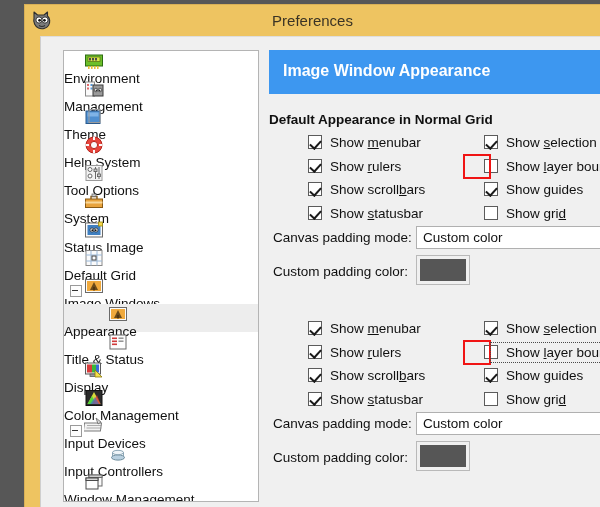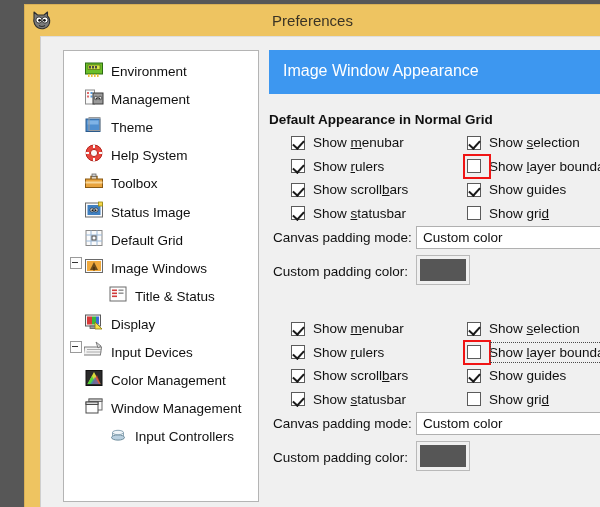--- a/index.html
+++ b/index.html
@@ -39,22 +39,22 @@
   }
 
   
   .sidebar{
     position:absolute;left:22px;top:13px;width:194px;height:450px;
     background:#ffffff;
     border:1px solid #b4b4b4;
     overflow:hidden;
   }
   .tree-row{
-    position:relative;height:28.1px;display:flex;align-items:flex-end;
-    font-size:13.5px;color:#101010;white-space:nowrap;
+    position:relative;height:28.1px;display:flex;align-items:flex-start;
+    font-size:13.5px;color:#101010;white-space:nowrap;flex-direction:column;
   }
   .tree-row.selected{background:#ededed;}
   .expander{
     position:absolute;left:6px;top:9px;width:10px;height:10px;
     border:1px solid #9a9a9a;background:#fdfdfd;
   }
   .expander::before{
     content:"";position:absolute;left:1px;top:4px;width:6px;height:1px;background:#333;
   }
   .ticon{
@@ -67,29 +67,29 @@
   .lvl1 .ticon{margin-left:44px;}
 
   
   .panel{position:absolute;left:228px;top:13px;width:332px;height:458px;}
   .banner{
     position:absolute;left:0;top:0;width:332px;height:44px;
     background:#3d97f0;
   }
   .banner-text{
     position:absolute;left:14px;top:12px;
-    font-size:16px;font-weight:normal;color:#ffffff;
+    font-size:16px;font-weight:bold;color:#ffffff;
   }
 
   .section-title{
     position:absolute;font-size:13.5px;font-weight:bold;color:#101010;
     white-space:nowrap;
   }
 
-  .cb-row{position:absolute;display:flex;align-items:center;white-space:nowrap;}
+  .cb-row{position:absolute;display:flex;white-space:nowrap;margin-left:17px;}
   .cbox{
     width:14px;height:14px;flex:0 0 14px;margin-right:8px;
     border:1px solid #5b5b5b;background:#ffffff;position:relative;
     box-sizing:border-box;
   }
   .cbox.checked::after{
     content:"";position:absolute;left:3px;top:1.5px;width:5px;height:9px;
     border:solid #1a1a1a;border-width:0 2px 2px 0;transform:rotate(42deg);
   }
   .cb-label{font-size:13.5px;color:#101010;}
@@ -195,26 +195,38 @@
                   <rect x="9" y="1.6" width="2" height="3.4"></rect>
                   <rect x="9" y="15" width="2" height="3.4"></rect>
                   <rect x="1.6" y="9" width="3.4" height="2"></rect>
                   <rect x="15" y="9" width="3.4" height="2"></rect>
                 </g>
               </svg></span>
             <span class="tlabel">Help System</span>
           </div>
           <div class="tree-row lvl0">
             <span class="ticon"><svg width="20" height="20" viewBox="0 0 20 20">
+                <rect x="2" y="2.5" width="16" height="15" fill="#f2f2f2" stroke="#9a9a9a" stroke-width="1"></rect>
+                <circle cx="6" cy="6.5" r="2" fill="#fff" stroke="#6a6a6a" stroke-width="1"></circle>
+                <circle cx="6" cy="13" r="2" fill="#fff" stroke="#6a6a6a" stroke-width="1"></circle>
+                <line x1="11.5" y1="4" x2="11.5" y2="16" stroke="#6a6a6a" stroke-width="1"></line>
+                <line x1="15" y1="4" x2="15" y2="16" stroke="#6a6a6a" stroke-width="1"></line>
+                <rect x="10" y="6" width="3" height="2.6" fill="#cfcfcf" stroke="#5a5a5a" stroke-width="0.8"></rect>
+                <rect x="13.5" y="11" width="3" height="2.6" fill="#cfcfcf" stroke="#5a5a5a" stroke-width="0.8"></rect>
+              </svg></span>
+            <span class="tlabel">Tool Options</span>
+          </div>
+          <div class="tree-row lvl0">
+            <span class="ticon"><svg width="20" height="20" viewBox="0 0 20 20">
                 <rect x="1.5" y="8" width="17" height="8.5" fill="#e8a33d" stroke="#8a5a14" stroke-width="1"></rect>
                 <rect x="1.5" y="10.5" width="17" height="2" fill="#f7d79a"></rect>
                 <path d="M7 8 L7 5.5 L13 5.5 L13 8" fill="none" stroke="#8a5a14" stroke-width="1.4"></path>
                 <rect x="8" y="3" width="4" height="2.5" fill="#cfcfcf" stroke="#6a6a6a" stroke-width="0.8"></rect>
               </svg></span>
-            <span class="tlabel">Toolbox</span>
+            <span class="tlabel">System</span>
           </div>
           <div class="tree-row lvl0">
             <span class="ticon"><svg width="20" height="20" viewBox="0 0 20 20">
                 <rect x="1.5" y="3" width="17" height="14" fill="#fafafa" stroke="#6a6a6a" stroke-width="1"></rect>
                 <rect x="3.5" y="5" width="13" height="10" fill="#3f7fc0"></rect>
                 <circle cx="8" cy="10" r="2" fill="#fff" stroke="#222" stroke-width="0.7"></circle>
                 <circle cx="12" cy="10" r="2" fill="#fff" stroke="#222" stroke-width="0.7"></circle>
                 <circle cx="8.3" cy="10.2" r="0.9" fill="#111"></circle>
                 <circle cx="11.7" cy="10.2" r="0.9" fill="#111"></circle>
                 <rect x="14.5" y="2" width="4" height="4" fill="#f5d54a" stroke="#9a8a10" stroke-width="0.8"></rect>
@@ -237,20 +249,29 @@
           <div class="tree-row lvl0">
             <span class="expander"></span>
             <span class="ticon"><svg width="20" height="20" viewBox="0 0 20 20">
                 <rect x="1.5" y="3.5" width="17" height="13" fill="#fafafa" stroke="#6a6a6a" stroke-width="1"></rect>
                 <rect x="3" y="5" width="14" height="10" fill="#f0a93c"></rect>
                 <path d="M10 6 L6 14 L14 14 Z" fill="#6a4a1a"></path>
                 <rect x="9.2" y="11" width="1.6" height="3.5" fill="#4a3010"></rect>
               </svg></span>
             <span class="tlabel">Image Windows</span>
           </div>
+          <div class="tree-row lvl1 selected">
+            <span class="ticon"><svg width="20" height="20" viewBox="0 0 20 20">
+                <rect x="1.5" y="3.5" width="17" height="13" fill="#fafafa" stroke="#6a6a6a" stroke-width="1"></rect>
+                <rect x="3" y="5" width="14" height="10" fill="#f0a93c"></rect>
+                <path d="M10 6 L6 14 L14 14 Z" fill="#6a4a1a"></path>
+                <rect x="9.2" y="11" width="1.6" height="3.5" fill="#4a3010"></rect>
+              </svg></span>
+            <span class="tlabel">Appearance</span>
+          </div>
           <div class="tree-row lvl1">
             <span class="ticon"><svg width="20" height="20" viewBox="0 0 20 20">
                 <rect x="2" y="3" width="16" height="14" fill="#fdfdfd" stroke="#6a6a6a" stroke-width="1"></rect>
                 <g fill="#d03a3a">
                   <rect x="4" y="5.5" width="5" height="1.6"></rect>
                   <rect x="4" y="8.5" width="5" height="1.6"></rect>
                   <rect x="4" y="11.5" width="5" height="1.6"></rect>
                 </g>
                 <g fill="#8a8a8a">
                   <rect x="10.5" y="5.5" width="5" height="1.4"></rect>
@@ -264,58 +285,58 @@
                 <rect x="1.5" y="3" width="15" height="11" fill="#f2f2f2" stroke="#5a5a5a" stroke-width="1"></rect>
                 <rect x="3" y="4.5" width="5" height="8" fill="#d83a3a"></rect>
                 <rect x="8" y="4.5" width="4" height="8" fill="#3ab83a"></rect>
                 <rect x="12" y="4.5" width="3" height="8" fill="#3a6ad8"></rect>
                 <rect x="6" y="14" width="6" height="2.5" fill="#9a9a9a" stroke="#5a5a5a" stroke-width="0.8"></rect>
                 <path d="M11 10 L18 17 L11 17 Z" fill="#f5e04a" stroke="#8a7a10" stroke-width="0.8"></path>
               </svg></span>
             <span class="tlabel">Display</span>
           </div>
           <div class="tree-row lvl0">
-            <span class="expander"></span>
-            <span class="ticon"><svg width="20" height="20" viewBox="0 0 20 20">
-                <rect x="1.5" y="7" width="17" height="8" fill="#f2f2f2" stroke="#7a7a7a" stroke-width="1" transform="skewX(-8)"></rect>
-                <g stroke="#9a9a9a" stroke-width="0.8">
-                  <line x1="3" y1="9.5" x2="18" y2="9.5"></line>
-                  <line x1="2.5" y1="12" x2="17.5" y2="12"></line>
-                </g>
-                <path d="M12 2 L17 6 L14 8 Z" fill="#d8d8d8" stroke="#6a6a6a" stroke-width="0.8"></path>
-              </svg></span>
-            <span class="tlabel">Input Devices</span>
-          </div>
-          <div class="tree-row lvl0">
             <span class="ticon"><svg width="20" height="20" viewBox="0 0 20 20">
                 <rect x="2" y="2.5" width="16" height="15" fill="#2a2a2a" stroke="#111" stroke-width="1"></rect>
                 <path d="M3.5 16 L10 4 L16.5 16 Z" fill="#d8d83a"></path>
                 <path d="M3.5 16 L8 8 L12 16 Z" fill="#3ad83a" opacity="0.85"></path>
                 <path d="M8 16 L13 7 L16.5 16 Z" fill="#d83a3a" opacity="0.75"></path>
                 <path d="M6 16 L11 9 L15 16 Z" fill="#3a6ad8" opacity="0.6"></path>
               </svg></span>
             <span class="tlabel">Color Management</span>
           </div>
           <div class="tree-row lvl0">
+            <span class="expander"></span>
+            <span class="ticon"><svg width="20" height="20" viewBox="0 0 20 20">
+                <rect x="1.5" y="7" width="17" height="8" fill="#f2f2f2" stroke="#7a7a7a" stroke-width="1" transform="skewX(-8)"></rect>
+                <g stroke="#9a9a9a" stroke-width="0.8">
+                  <line x1="3" y1="9.5" x2="18" y2="9.5"></line>
+                  <line x1="2.5" y1="12" x2="17.5" y2="12"></line>
+                </g>
+                <path d="M12 2 L17 6 L14 8 Z" fill="#d8d8d8" stroke="#6a6a6a" stroke-width="0.8"></path>
+              </svg></span>
+            <span class="tlabel">Input Devices</span>
+          </div>
+          <div class="tree-row lvl1">
+            <span class="ticon"><svg width="20" height="20" viewBox="0 0 20 20">
+                <ellipse cx="10" cy="13.5" rx="6.5" ry="2.6" fill="#b9d0e0" stroke="#6a8a9a" stroke-width="1"></ellipse>
+                <ellipse cx="10" cy="8.5" rx="5.5" ry="2.2" fill="#eef4f8" stroke="#8aa5b5" stroke-width="1"></ellipse>
+                <path d="M4.5 8.5 L4.5 12.5 M15.5 8.5 L15.5 12.5" stroke="#8aa5b5" stroke-width="1"></path>
+              </svg></span>
+            <span class="tlabel">Input Controllers</span>
+          </div>
+          <div class="tree-row lvl0">
             <span class="ticon"><svg width="20" height="20" viewBox="0 0 20 20">
                 <rect x="5" y="3" width="13" height="11" fill="#fafafa" stroke="#6a6a6a" stroke-width="1"></rect>
                 <rect x="5" y="3" width="13" height="2.5" fill="#cfcfcf" stroke="#6a6a6a" stroke-width="1"></rect>
                 <rect x="2" y="6" width="12" height="11" fill="#fdfdfd" stroke="#4a4a4a" stroke-width="1"></rect>
                 <rect x="2" y="6" width="12" height="2.5" fill="#d8d8d8" stroke="#4a4a4a" stroke-width="1"></rect>
               </svg></span>
             <span class="tlabel">Window Management</span>
           </div>
-          <div class="tree-row lvl1">
-            <span class="ticon"><svg width="20" height="20" viewBox="0 0 20 20">
-                <ellipse cx="10" cy="13.5" rx="6.5" ry="2.6" fill="#b9d0e0" stroke="#6a8a9a" stroke-width="1"></ellipse>
-                <ellipse cx="10" cy="8.5" rx="5.5" ry="2.2" fill="#eef4f8" stroke="#8aa5b5" stroke-width="1"></ellipse>
-                <path d="M4.5 8.5 L4.5 12.5 M15.5 8.5 L15.5 12.5" stroke="#8aa5b5" stroke-width="1"></path>
-              </svg></span>
-            <span class="tlabel">Input Controllers</span>
-          </div>
           <div class="tree-row lvl0"></div>
         </div>
 
       <div class="panel">
 
         <div class="banner" style="background: rgb(61, 151, 240);"></div>
         <div class="banner-text">Image Window Appearance</div>
 
         <div class="section-title" style="left:0px;top:62px;">Default Appearance in Normal Grid</div>
 

